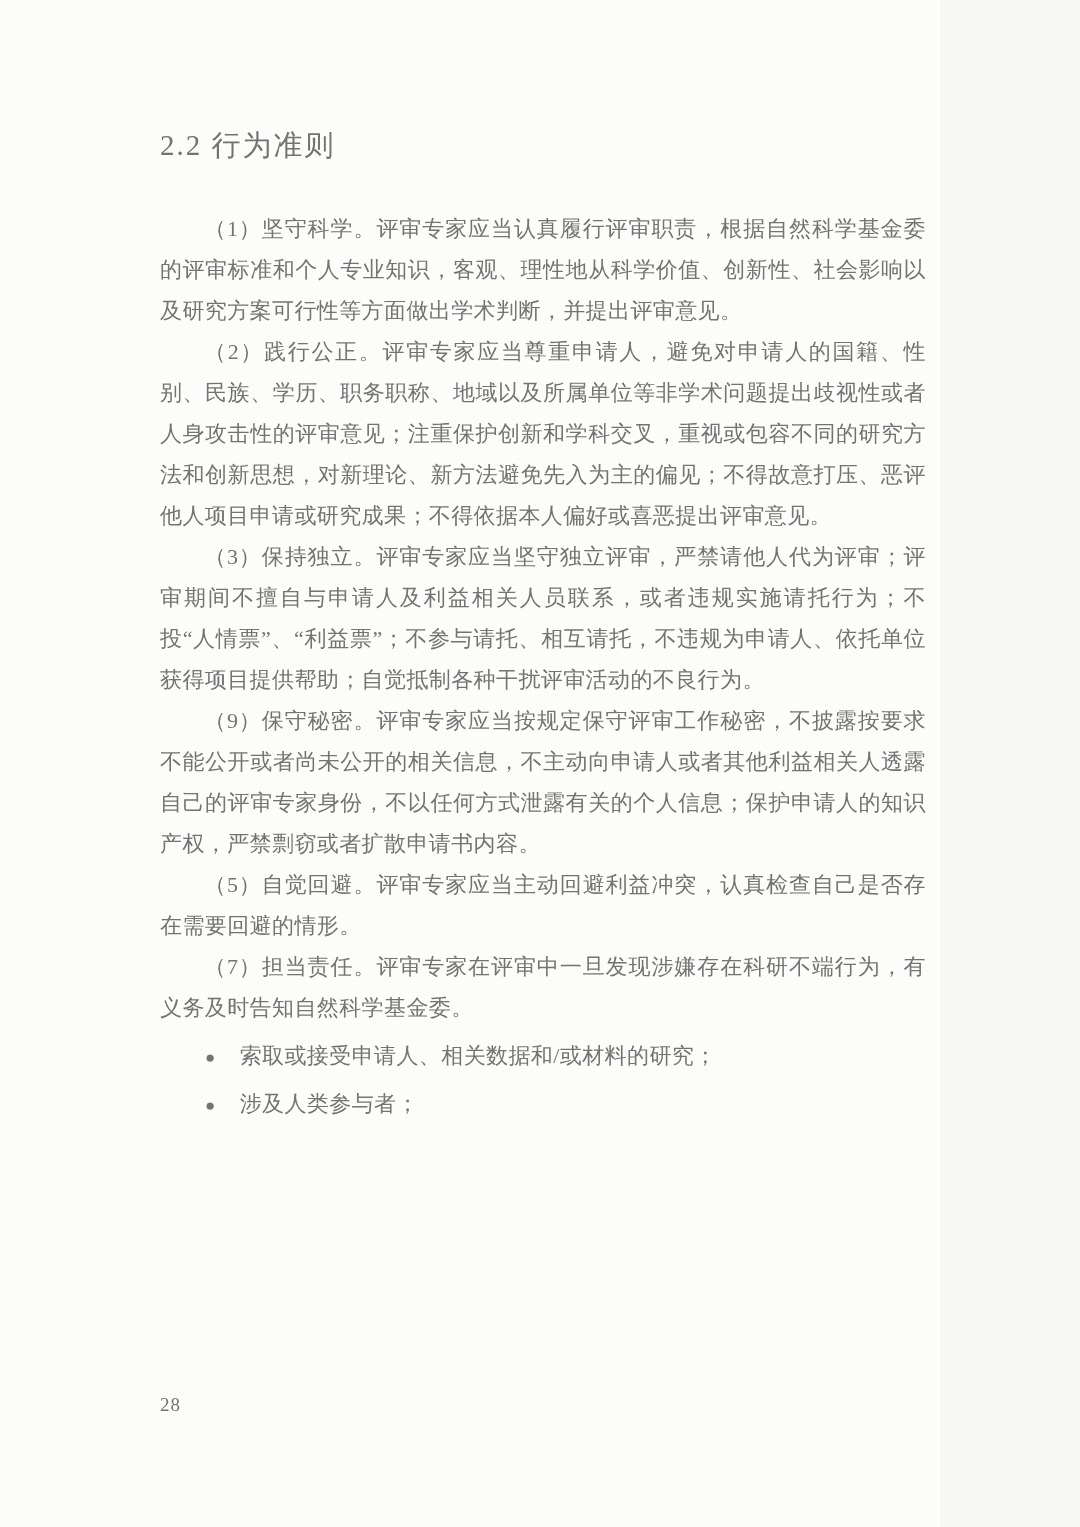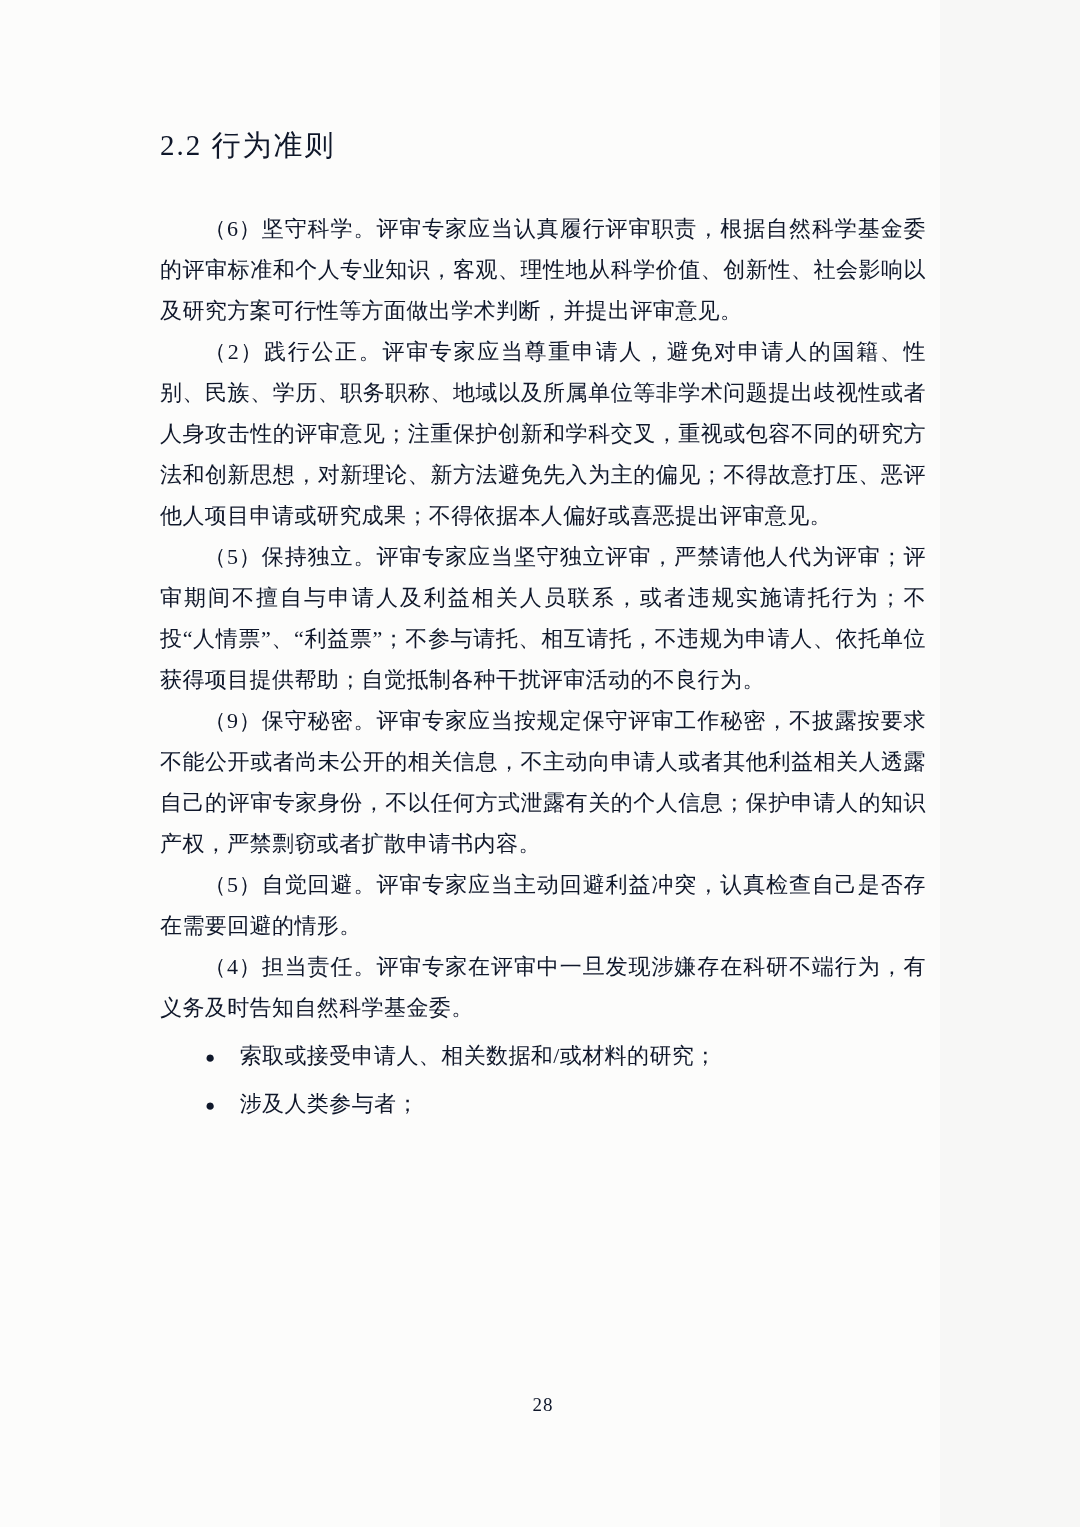--- a/index.html
+++ b/index.html
@@ -10,21 +10,21 @@
     width: 1080px;
     height: 1527px;
     background: #f7f7f6;
     font-family: "Liberation Serif", "DejaVu Serif", serif;
   }
   .page {
     position: relative;
     width: 940px;
     height: 1527px;
     background: #fcfcfb;
-    color: #0f172a;
+    color: #737373;
     overflow: hidden;
   }
   .content {
     position: absolute;
     left: 160px;
     top: 126px;
     width: 766px;
   }
   .section-heading {
     font-size: 29px;
@@ -57,40 +57,40 @@
     flex: 0 0 auto;
     margin-left: 45px;
     margin-right: 24px;
     font-size: 17px;
   }
   .footer {
     position: absolute;
     left: 160px;
     top: 1394px;
     width: 766px;
-    text-align: center;
+    text-align: left;
   }
   .page-number {
     font-size: 19px;
     letter-spacing: 1px;
   }
 </style>
 </head>
 <body>
 
 <div class="page">
   <div class="content">
     <h1 class="section-heading">2.2 行为准则</h1>
 
-    <p class="para">（6）坚守科学。评审专家应当认真履行评审职责，根据自然科学基金委的评审标准和个人专业知识，客观、理性地从科学价值、创新性、社会影响以及研究方案可行性等方面做出学术判断，并提出评审意见。</p>
+    <p class="para">（1）坚守科学。评审专家应当认真履行评审职责，根据自然科学基金委的评审标准和个人专业知识，客观、理性地从科学价值、创新性、社会影响以及研究方案可行性等方面做出学术判断，并提出评审意见。</p>
     <p class="para">（2）践行公正。评审专家应当尊重申请人，避免对申请人的国籍、性别、民族、学历、职务职称、地域以及所属单位等非学术问题提出歧视性或者人身攻击性的评审意见；注重保护创新和学科交叉，重视或包容不同的研究方法和创新思想，对新理论、新方法避免先入为主的偏见；不得故意打压、恶评他人项目申请或研究成果；不得依据本人偏好或喜恶提出评审意见。</p>
-    <p class="para">（5）保持独立。评审专家应当坚守独立评审，严禁请他人代为评审；评审期间不擅自与申请人及利益相关人员联系，或者违规实施请托行为；不投“人情票”、“利益票”；不参与请托、相互请托，不违规为申请人、依托单位获得项目提供帮助；自觉抵制各种干扰评审活动的不良行为。</p>
+    <p class="para">（3）保持独立。评审专家应当坚守独立评审，严禁请他人代为评审；评审期间不擅自与申请人及利益相关人员联系，或者违规实施请托行为；不投“人情票”、“利益票”；不参与请托、相互请托，不违规为申请人、依托单位获得项目提供帮助；自觉抵制各种干扰评审活动的不良行为。</p>
     <p class="para">（9）保守秘密。评审专家应当按规定保守评审工作秘密，不披露按要求不能公开或者尚未公开的相关信息，不主动向申请人或者其他利益相关人透露自己的评审专家身份，不以任何方式泄露有关的个人信息；保护申请人的知识产权，严禁剽窃或者扩散申请书内容。</p>
     <p class="para">（5）自觉回避。评审专家应当主动回避利益冲突，认真检查自己是否存在需要回避的情形。</p>
-    <p class="para">（4）担当责任。评审专家在评审中一旦发现涉嫌存在科研不端行为，有义务及时告知自然科学基金委。</p>
+    <p class="para">（7）担当责任。评审专家在评审中一旦发现涉嫌存在科研不端行为，有义务及时告知自然科学基金委。</p>
 
     <ul class="bullets">
       <li>
         <span class="bullet-marker">●</span>
         <span class="bullet-text">索取或接受申请人、相关数据和/或材料的研究；</span>
       </li>
       <li>
         <span class="bullet-marker">●</span>
         <span class="bullet-text">涉及人类参与者；</span>
       </li>

